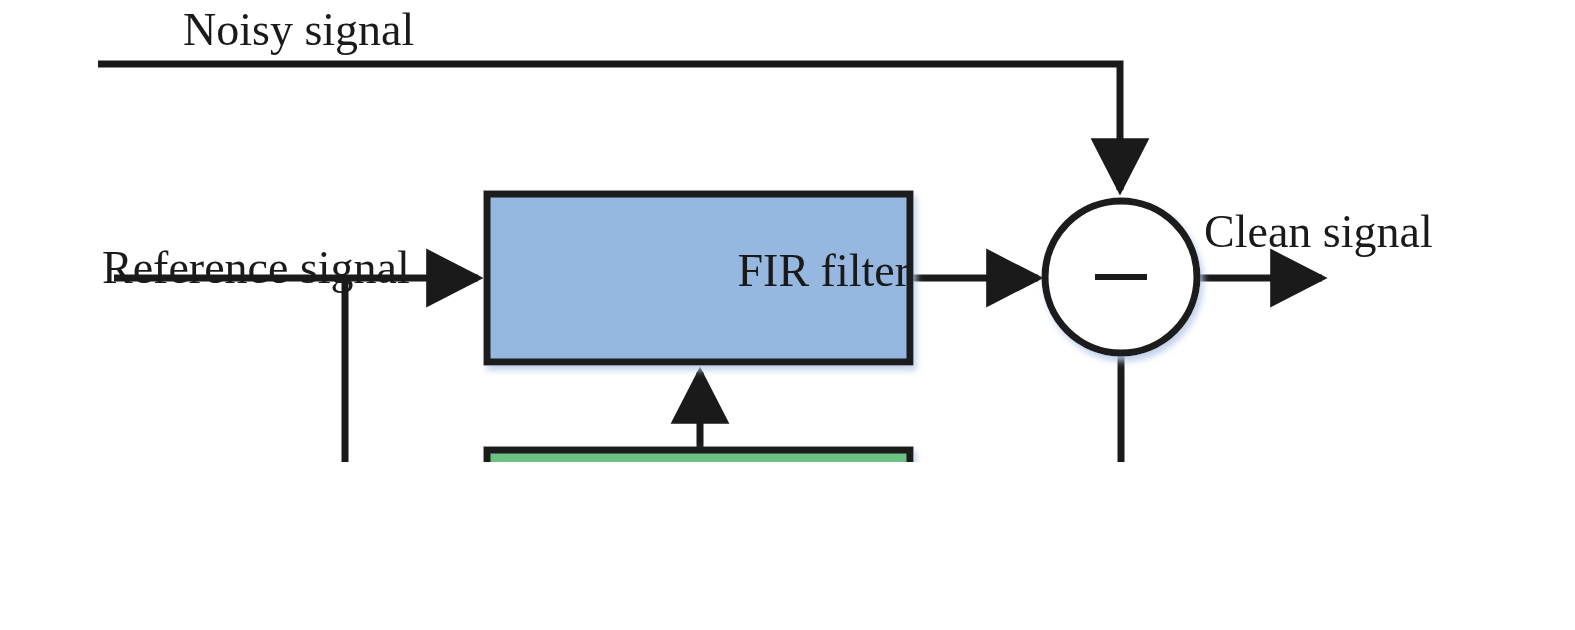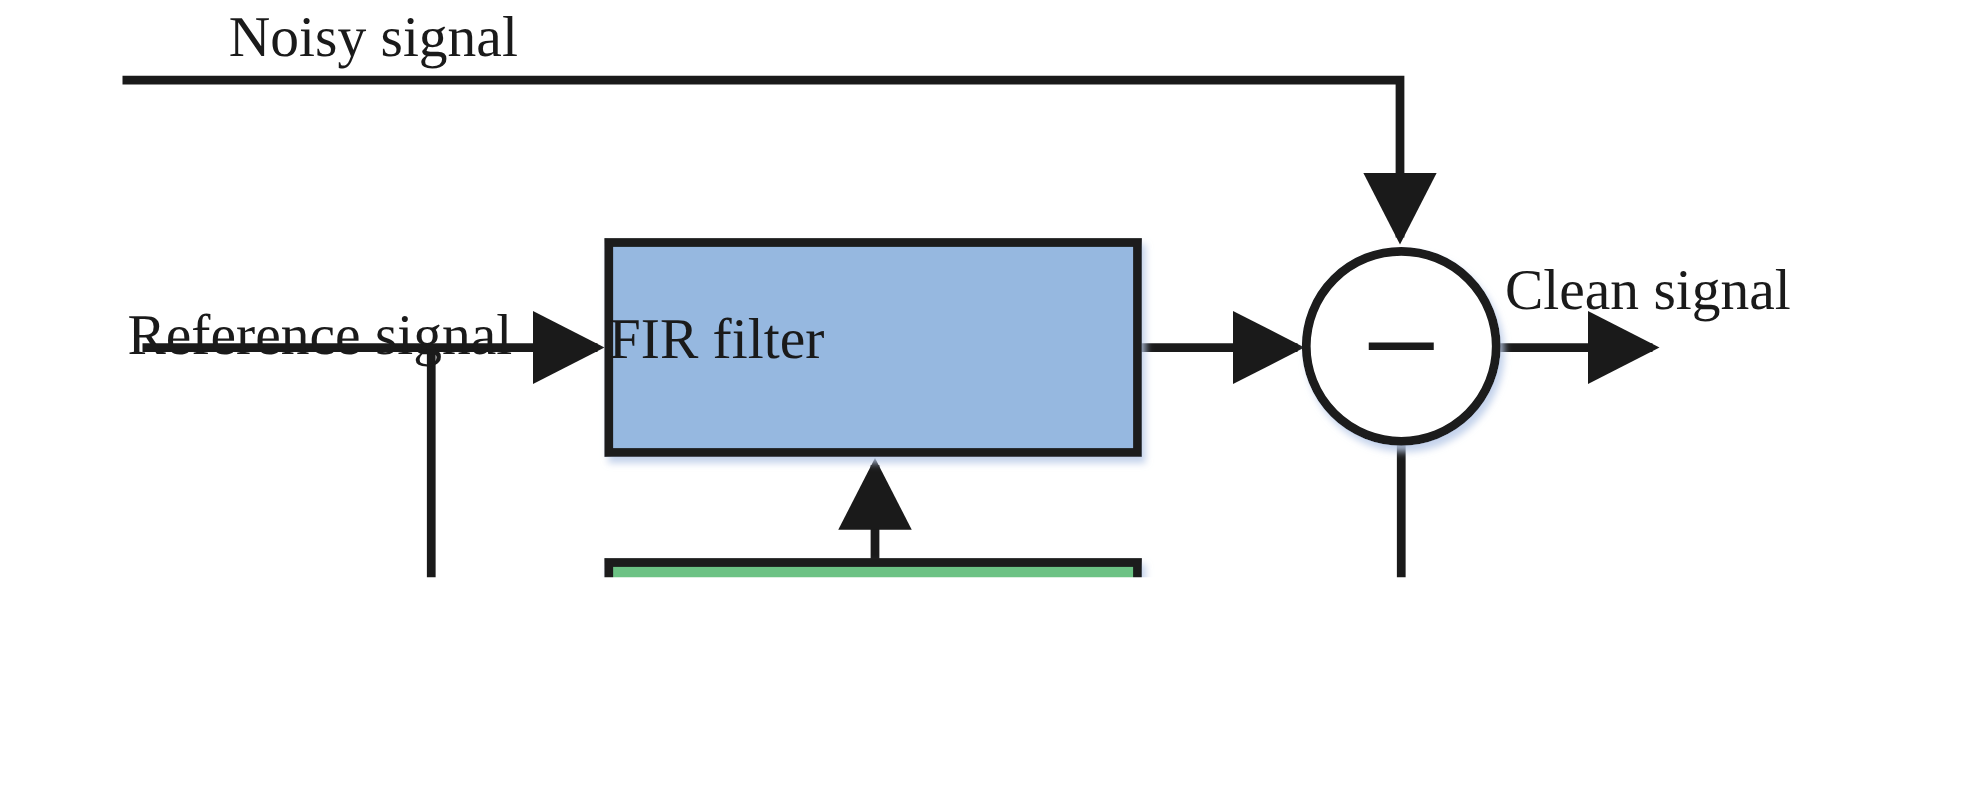--- a/index.html
+++ b/index.html
@@ -20,21 +20,21 @@
   }
   #diagram-svg {
     position: absolute;
     left: 0;
     top: 0;
     width: 1575px;
     height: 630px;
   }
   .blk-label {
     position: absolute;
-    text-align: left;
+    text-align: right;
     color: #1a1a1a;
     font-family: "Liberation Serif", "DejaVu Serif", serif;
     line-height: 1.12;
     white-space: pre-line;
     pointer-events: none;
     user-select: none;
   }
   .sig-label {
     position: absolute;
     color: #1a1a1a;

